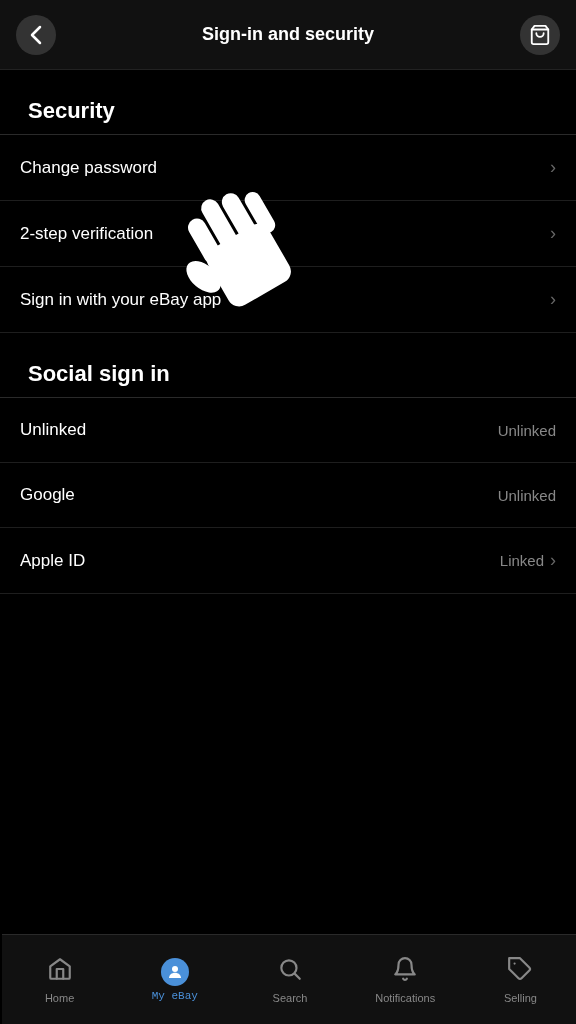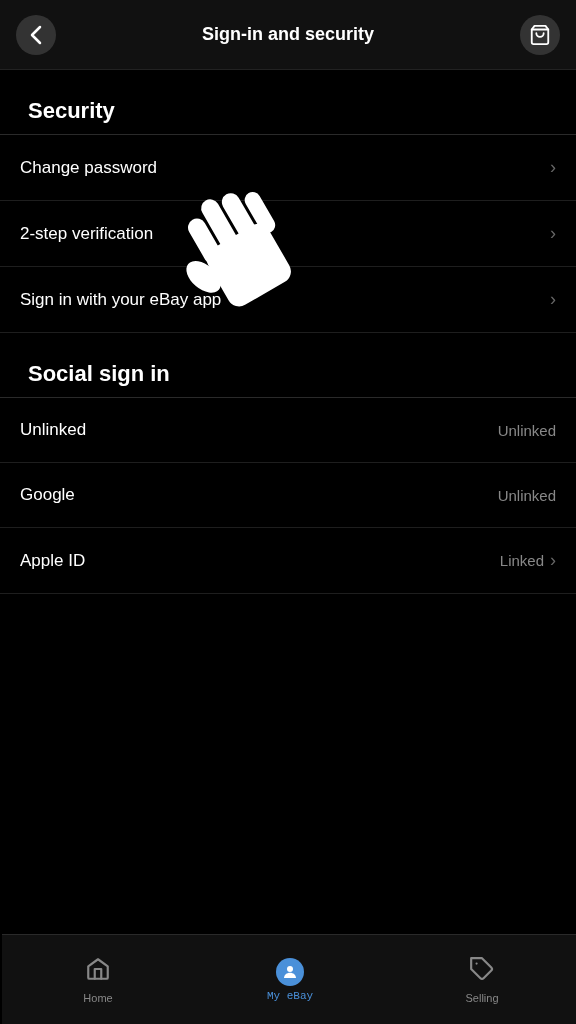--- a/index.html
+++ b/index.html
@@ -306,21 +306,39 @@
   <div class="nav-item">
     <div class="nav-avatar">
       <svg width="18" height="18" viewBox="0 0 24 24" fill="white">
         <circle cx="12" cy="8" r="4"></circle>
         <path d="M4 20c0-4 3.6-7 8-7s8 3 8 7" fill="white"></path>
       </svg>
     </div>
     <span class="nav-label active">My eBay</span>
   </div>
 
-
+  <div class="nav-item">
+    <span class="nav-icon">
+      <svg width="26" height="26" viewBox="0 0 24 24" fill="none">
+        <circle cx="11" cy="11" r="7" stroke="#888" stroke-width="2"></circle>
+        <path d="M16.5 16.5L21 21" stroke="#888" stroke-width="2" stroke-linecap="round"></path>
+      </svg>
+    </span>
+    <span class="nav-label">Search</span>
+  </div>
+
+  <div class="nav-item">
+    <span class="nav-icon">
+      <svg width="26" height="26" viewBox="0 0 24 24" fill="none">
+        <path d="M18 8a6 6 0 00-12 0c0 7-3 9-3 9h18s-3-2-3-9" stroke="#888" stroke-width="2" stroke-linecap="round" stroke-linejoin="round"></path>
+        <path d="M13.73 21a2 2 0 01-3.46 0" stroke="#888" stroke-width="2" stroke-linecap="round" stroke-linejoin="round"></path>
+      </svg>
+    </span>
+    <span class="nav-label">Notifications</span>
+  </div>
 
   <div class="nav-item">
     <span class="nav-icon">
       <svg width="26" height="26" viewBox="0 0 24 24" fill="none">
         <path d="M20.59 13.41l-7.17 7.17a2 2 0 01-2.83 0L2 12V2h10l8.59 8.59a2 2 0 010 2.82z" stroke="#888" stroke-width="2" stroke-linecap="round" stroke-linejoin="round"></path>
         <line x1="7" y1="7" x2="7.01" y2="7" stroke="#888" stroke-width="2" stroke-linecap="round"></line>
       </svg>
     </span>
     <span class="nav-label">Selling</span>
   </div>

